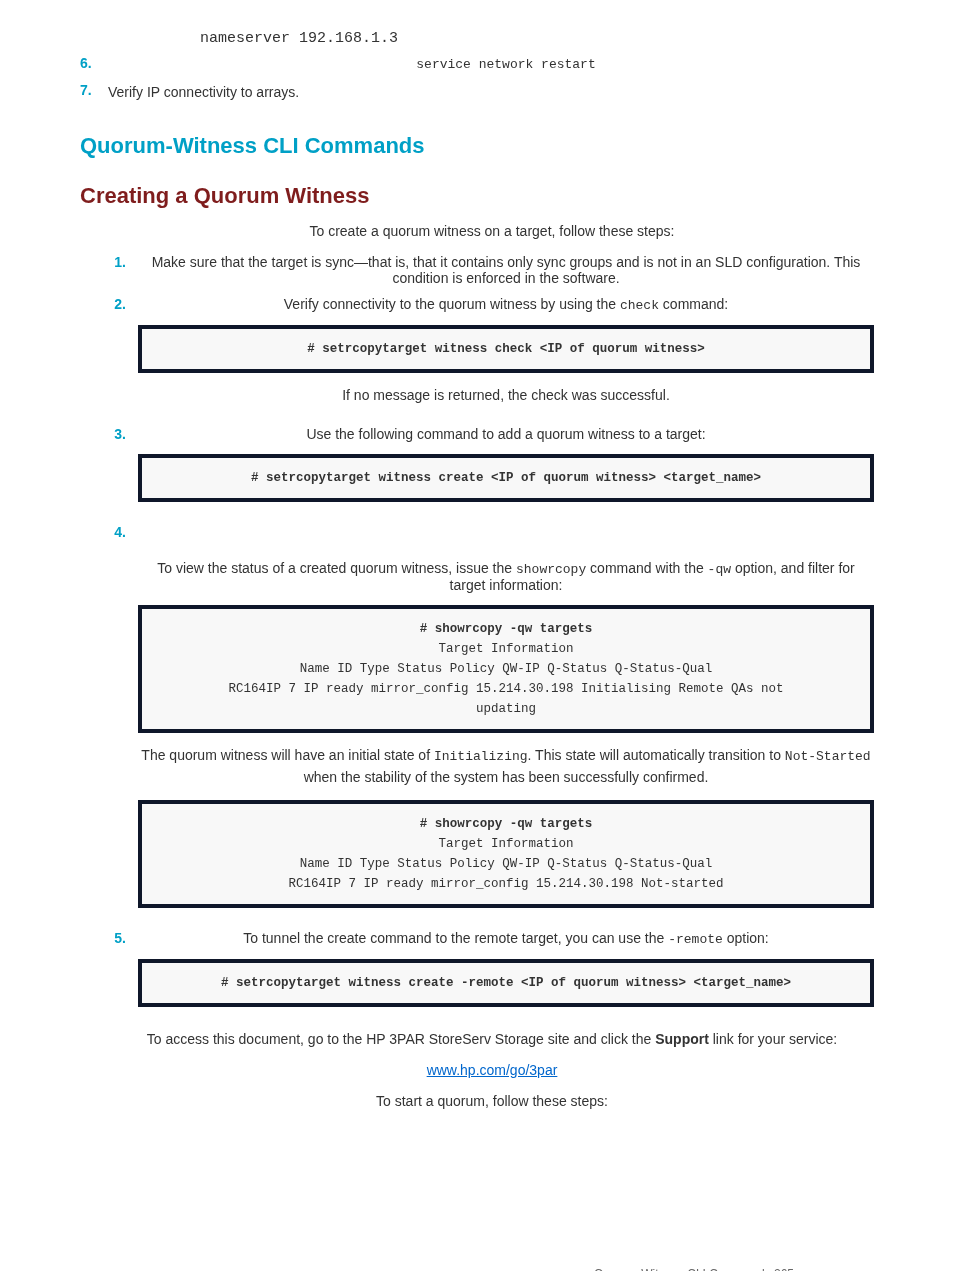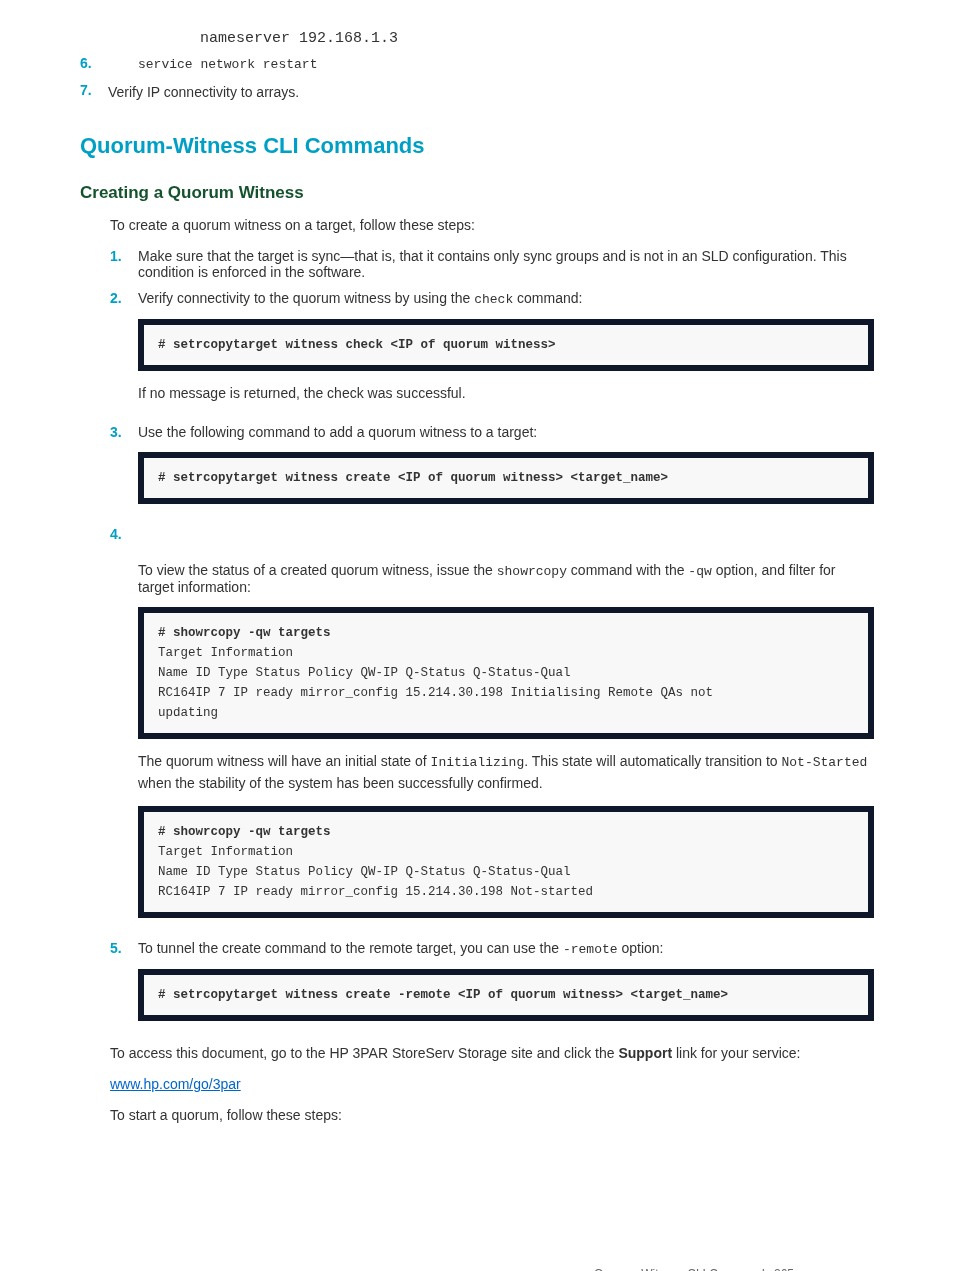--- a/index.html
+++ b/index.html
@@ -43,34 +43,34 @@
     .section-heading {
       color: #00a0c6;
       font-size: 22px;
       font-weight: bold;
       margin-bottom: 16px;
       margin-top: 20px;
       border-bottom: none;
     }
 
     .sub-heading {
-      color: #14532d;
-      font-size: 17px;
+      color: #7f1d1d;
+      font-size: 22px;
       font-weight: bold;
       margin-bottom: 12px;
       margin-top: 24px;
     }
 
     .body-text {
       margin-bottom: 10px;
       line-height: 1.5;
     }
 
     .code-block {
-      border: 6px solid #0f172a;
+      border: 4px solid #0f172a;
       background: #f8f8f8;
       padding: 10px 14px;
       margin: 12px 0;
       font-family: 'Courier New', Courier, monospace;
       font-size: 12.5px;
       color: #333;
       line-height: 1.6;
     }
 
     .code-block .bold-cmd {
@@ -80,20 +80,21 @@
     .top-code {
       padding-left: 120px;
       font-family: 'Courier New', Courier, monospace;
       font-size: 15px;
       margin-bottom: 8px;
       color: #333;
     }
 
     .indent {
       padding-left: 30px;
+      text-align: center;
     }
 
     .intro-text {
       margin-bottom: 12px;
       line-height: 1.5;
     }
 
     .link-text {
       color: #0066cc;
       text-decoration: underline;

